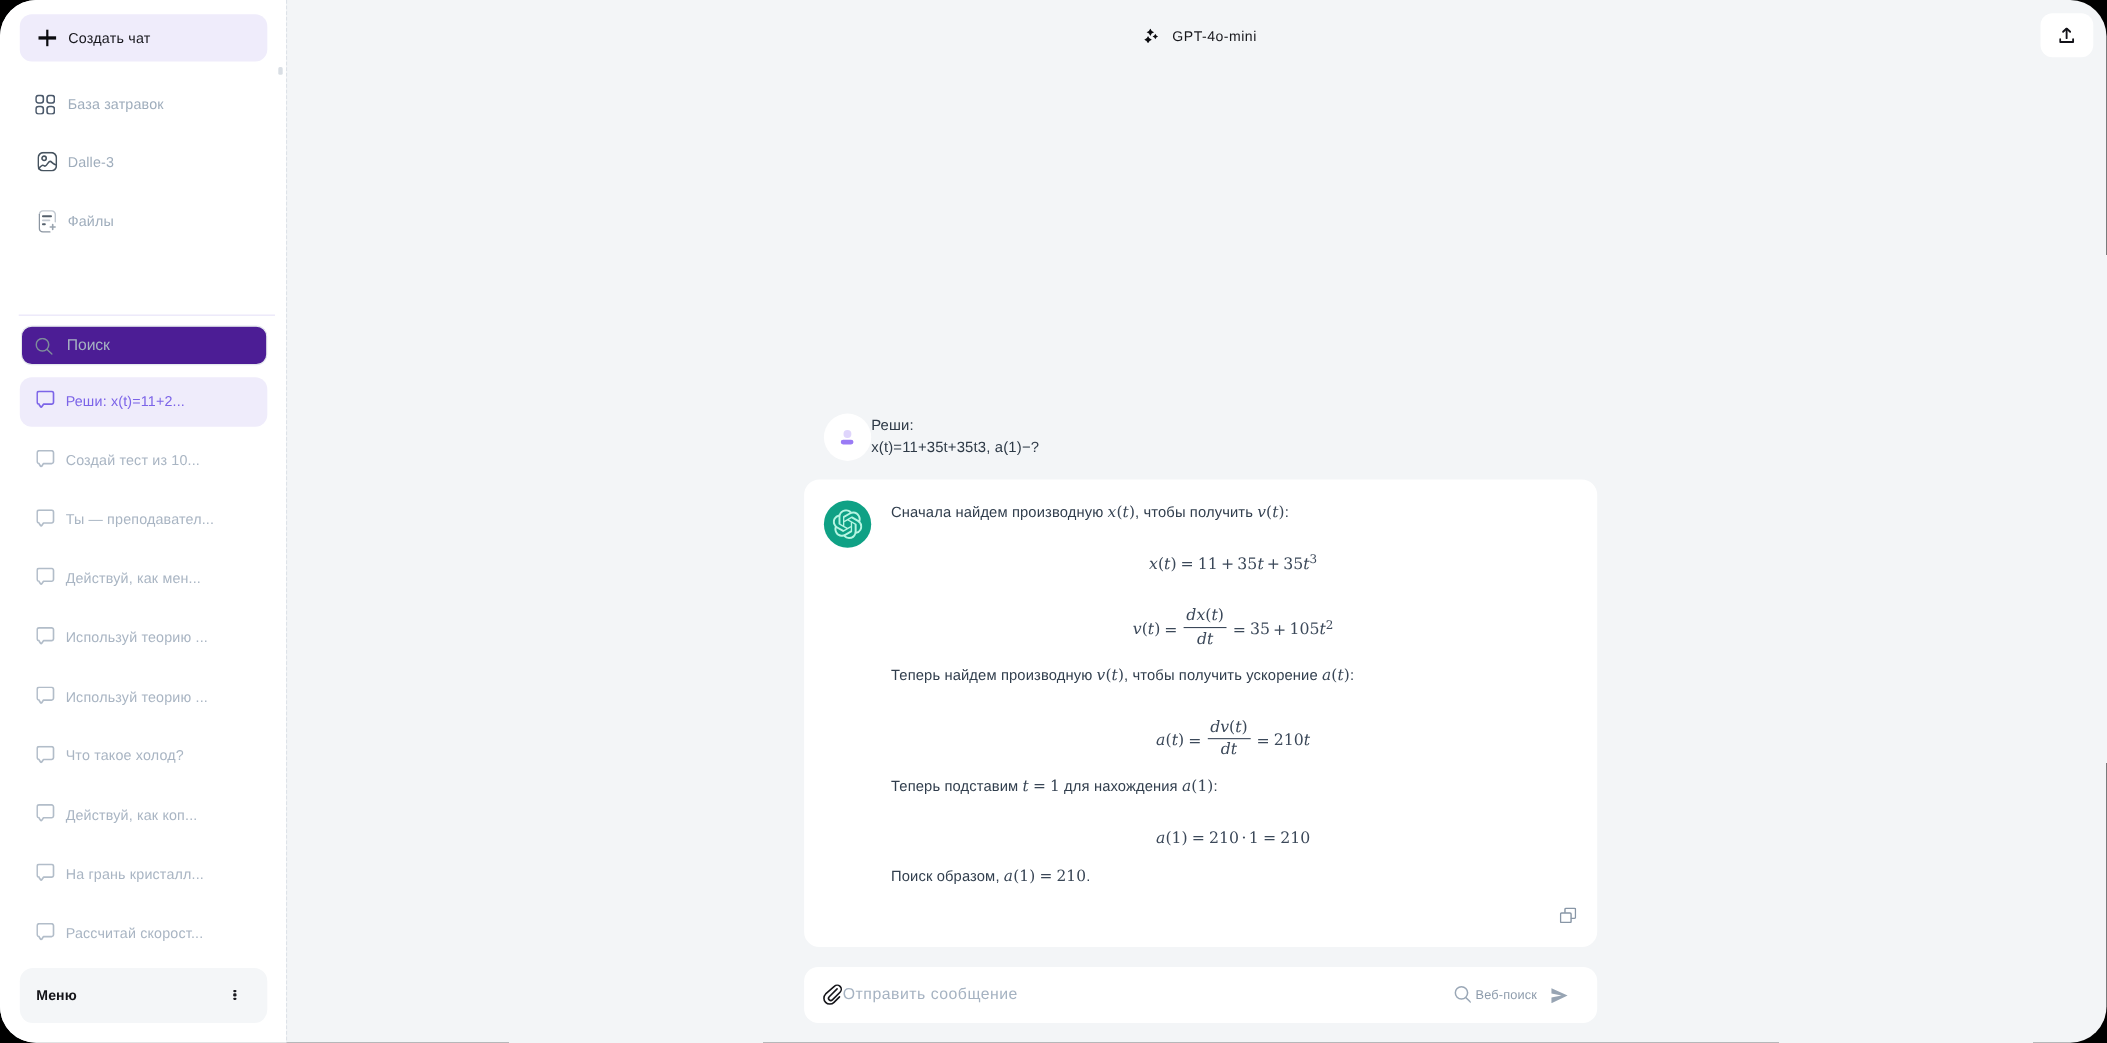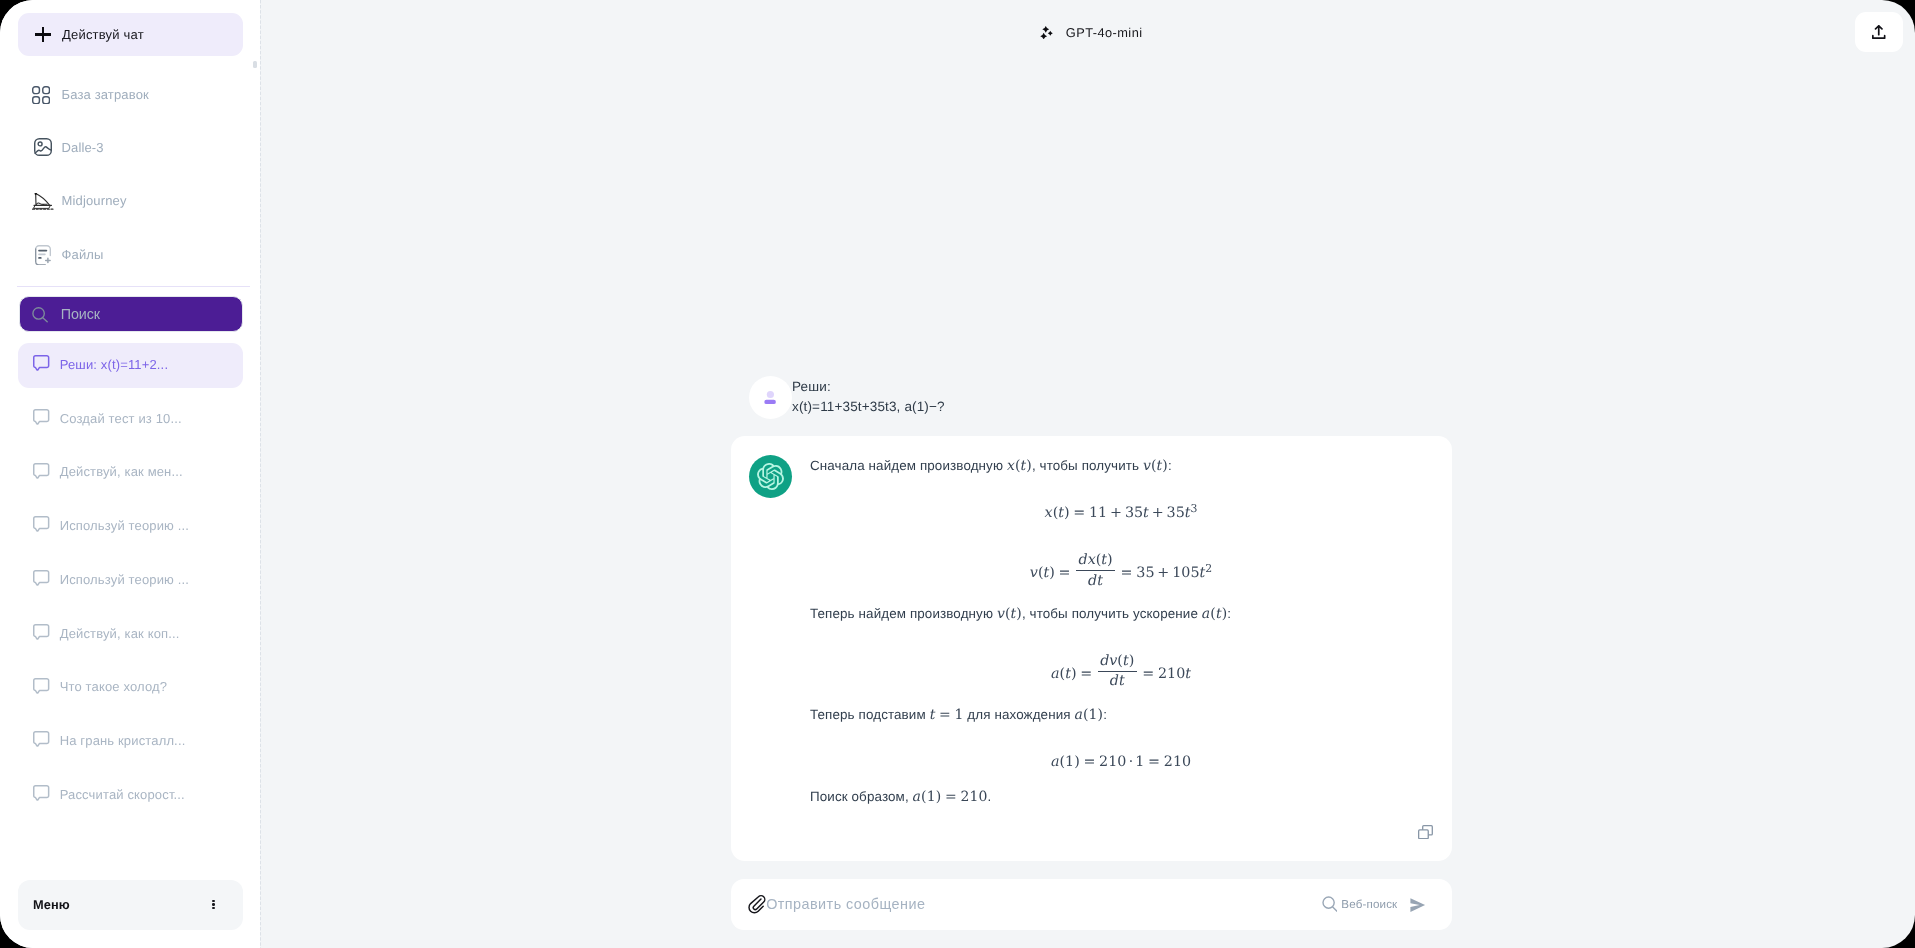--- a/index.html
+++ b/index.html
@@ -108,21 +108,21 @@
 </style>
 </head>
 <body>
 
 <div id="app">
 
   <div id="sidebar">
 
     <div class="new-chat">
       <span class="pi"></span>
-      <span class="lbl">Действуй чат</span>
+      <span class="lbl">Создать чат</span>
     </div>
 
     <div class="navlist">
       <div class="navitem">
         <span class="ic">
           <svg width="18.2" height="18.4" viewBox="0 0 18.2 18.4" fill="none">
             <rect x="0.72" y="0.72" width="6.7" height="6.9" rx="2.3" stroke="#4A586A" stroke-width="1.44"></rect>
             <rect x="10.78" y="0.72" width="6.7" height="6.9" rx="2.3" stroke="#4A586A" stroke-width="1.44"></rect>
             <rect x="0.72" y="10.78" width="6.7" height="6.9" rx="2.3" stroke="#4A586A" stroke-width="1.44"></rect>
             <rect x="10.78" y="10.78" width="6.7" height="6.9" rx="2.3" stroke="#4A586A" stroke-width="1.44"></rect>
@@ -135,34 +135,20 @@
         <span class="ic">
           <svg width="18" height="18" viewBox="0 0 18 18" fill="none" style="position:relative;left:1.5px;top:-1.2px">
             <rect x="0.72" y="0.72" width="16.56" height="16.56" rx="4.6" stroke="#46535F" stroke-width="1.44"></rect>
             <circle cx="6.1" cy="5.9" r="1.95" stroke="#46535F" stroke-width="1.44"></circle>
             <path d="M1.1 15.3 C2.6 13.6 3.9 12.2 4.9 12.2 C5.8 12.2 6.1 13.0 6.9 13.0 C7.8 13.0 8.6 11.8 9.6 10.3 C10.3 9.3 10.9 8.7 11.6 8.7 C12.3 8.7 13.0 9.5 13.9 10.3 C14.8 11.1 16.1 11.8 17.1 12.0" stroke="#46535F" stroke-width="1.44" stroke-linecap="round" stroke-linejoin="round"></path>
           </svg>
         </span>
         <span class="lbl">Dalle-3</span>
       </div>
 
-      <div class="navitem">
-        <span class="ic">
-          <svg width="21.6" height="17.7" viewBox="0 0 21.6 17.7" fill="none" style="position:relative;left:1.8px;top:-0.4px">
-            <path d="M3.7 0.5 C3.75 4.2 3.9 8.3 4.0 12.2" stroke="#2F2F2F" stroke-width="1.15" stroke-linecap="round"></path>
-            <path d="M3.7 0.5 C8.9 3.0 13.6 6.9 17.5 12.2" stroke="#2F2F2F" stroke-width="1.2" stroke-linecap="round"></path>
-            <path d="M4.4 11.4 C5.5 9.9 6.8 9.7 8.0 10.6 C9.1 11.4 11.0 11.5 12.9 11.3 L15.0 11.2" stroke="#2F2F2F" stroke-width="1.05" stroke-linecap="round" stroke-linejoin="round" fill="none"></path>
-            <path d="M2.0 12.4 L19.5 12.4" stroke="#2F2F2F" stroke-width="1.05" stroke-linecap="round"></path>
-            <path d="M2.9 12.6 L1.5 15.4 L16.8 15.4 L18.3 12.6" stroke="#2F2F2F" stroke-width="1.0" stroke-linejoin="round" fill="none"></path>
-            <path d="M0.5 16.2 L21.1 16.2" stroke="#2F2F2F" stroke-width="1.15" stroke-linecap="round" stroke-dasharray="2.0 1.7"></path>
-            <circle cx="3.7" cy="0.8" r="1.15" fill="#141414"></circle>
-          </svg>
-        </span>
-        <span class="lbl">Midjourney</span>
-      </div>
 
       <div class="navitem">
         <span class="ic">
           <svg width="16" height="20.5" viewBox="0 0 16 20.5" fill="none" style="position:relative;left:2.2px;top:0px">
             <path d="M0.7 4.0a3.3 3.3 0 0 1 3.3-3.3h8a3.3 3.3 0 0 1 3.3 3.3v6.5" stroke="#C1C8D0" stroke-width="1.35" stroke-linecap="round"></path>
             <path d="M0.7 4.0v12.5a3.3 3.3 0 0 0 3.3 3.3h6.3" stroke="#8B95A1" stroke-width="1.35" stroke-linecap="round"></path>
             <path d="M4.0 5.6h7.4" stroke="#55606C" stroke-width="1.7" stroke-linecap="round"></path>
             <path d="M4.0 9.3h5.9" stroke="#C4CAD2" stroke-width="1.7" stroke-linecap="round"></path>
             <path d="M4.0 12.9h1.8" stroke="#55606C" stroke-width="1.7" stroke-linecap="round"></path>
             <path d="M12.9 13.2v4.4M10.7 15.4h4.4" stroke="#9BA5B0" stroke-width="1.5" stroke-linecap="round"></path>
@@ -201,20 +187,28 @@
             </svg>
           </span>
           <span class="lbl">Создай тест из 10...</span>
         </div>
         <div class="chatitem">
           <span class="bubble">
             <svg width="16.4" height="16.6" viewBox="0 0 16.4 16.6" fill="none">
               <path d="M0.75 2.55a1.8 1.8 0 0 1 1.8-1.8h11.3a1.8 1.8 0 0 1 1.8 1.8v8.1a1.8 1.8 0 0 1-1.8 1.8H6.55l-1.6 2.35a0.62 0.62 0 0 1-1.03 0L2.3 12.45h0.25a1.8 1.8 0 0 1-1.8-1.8V2.55z" stroke="#B2BDC9" stroke-width="1.5" stroke-linejoin="round"></path>
             </svg>
           </span>
+          <span class="lbl">Ты — преподавател...</span>
+        </div>
+        <div class="chatitem">
+          <span class="bubble">
+            <svg width="16.4" height="16.6" viewBox="0 0 16.4 16.6" fill="none">
+              <path d="M0.75 2.55a1.8 1.8 0 0 1 1.8-1.8h11.3a1.8 1.8 0 0 1 1.8 1.8v8.1a1.8 1.8 0 0 1-1.8 1.8H6.55l-1.6 2.35a0.62 0.62 0 0 1-1.03 0L2.3 12.45h0.25a1.8 1.8 0 0 1-1.8-1.8V2.55z" stroke="#B2BDC9" stroke-width="1.5" stroke-linejoin="round"></path>
+            </svg>
+          </span>
           <span class="lbl">Действуй, как мен...</span>
         </div>
         <div class="chatitem">
           <span class="bubble">
             <svg width="16.4" height="16.6" viewBox="0 0 16.4 16.6" fill="none">
               <path d="M0.75 2.55a1.8 1.8 0 0 1 1.8-1.8h11.3a1.8 1.8 0 0 1 1.8 1.8v8.1a1.8 1.8 0 0 1-1.8 1.8H6.55l-1.6 2.35a0.62 0.62 0 0 1-1.03 0L2.3 12.45h0.25a1.8 1.8 0 0 1-1.8-1.8V2.55z" stroke="#B2BDC9" stroke-width="1.5" stroke-linejoin="round"></path>
             </svg>
           </span>
           <span class="lbl">Используй теорию ...</span>
         </div>
@@ -225,29 +219,29 @@
             </svg>
           </span>
           <span class="lbl">Используй теорию ...</span>
         </div>
         <div class="chatitem">
           <span class="bubble">
             <svg width="16.4" height="16.6" viewBox="0 0 16.4 16.6" fill="none">
               <path d="M0.75 2.55a1.8 1.8 0 0 1 1.8-1.8h11.3a1.8 1.8 0 0 1 1.8 1.8v8.1a1.8 1.8 0 0 1-1.8 1.8H6.55l-1.6 2.35a0.62 0.62 0 0 1-1.03 0L2.3 12.45h0.25a1.8 1.8 0 0 1-1.8-1.8V2.55z" stroke="#B2BDC9" stroke-width="1.5" stroke-linejoin="round"></path>
             </svg>
           </span>
+          <span class="lbl">Что такое холод?</span>
+        </div>
+        <div class="chatitem">
+          <span class="bubble">
+            <svg width="16.4" height="16.6" viewBox="0 0 16.4 16.6" fill="none">
+              <path d="M0.75 2.55a1.8 1.8 0 0 1 1.8-1.8h11.3a1.8 1.8 0 0 1 1.8 1.8v8.1a1.8 1.8 0 0 1-1.8 1.8H6.55l-1.6 2.35a0.62 0.62 0 0 1-1.03 0L2.3 12.45h0.25a1.8 1.8 0 0 1-1.8-1.8V2.55z" stroke="#B2BDC9" stroke-width="1.5" stroke-linejoin="round"></path>
+            </svg>
+          </span>
           <span class="lbl">Действуй, как коп...</span>
-        </div>
-        <div class="chatitem">
-          <span class="bubble">
-            <svg width="16.4" height="16.6" viewBox="0 0 16.4 16.6" fill="none">
-              <path d="M0.75 2.55a1.8 1.8 0 0 1 1.8-1.8h11.3a1.8 1.8 0 0 1 1.8 1.8v8.1a1.8 1.8 0 0 1-1.8 1.8H6.55l-1.6 2.35a0.62 0.62 0 0 1-1.03 0L2.3 12.45h0.25a1.8 1.8 0 0 1-1.8-1.8V2.55z" stroke="#B2BDC9" stroke-width="1.5" stroke-linejoin="round"></path>
-            </svg>
-          </span>
-          <span class="lbl">Что такое холод?</span>
         </div>
         <div class="chatitem">
           <span class="bubble">
             <svg width="16.4" height="16.6" viewBox="0 0 16.4 16.6" fill="none">
               <path d="M0.75 2.55a1.8 1.8 0 0 1 1.8-1.8h11.3a1.8 1.8 0 0 1 1.8 1.8v8.1a1.8 1.8 0 0 1-1.8 1.8H6.55l-1.6 2.35a0.62 0.62 0 0 1-1.03 0L2.3 12.45h0.25a1.8 1.8 0 0 1-1.8-1.8V2.55z" stroke="#B2BDC9" stroke-width="1.5" stroke-linejoin="round"></path>
             </svg>
           </span>
           <span class="lbl">На грань кристалл...</span>
         </div>
         <div class="chatitem">

